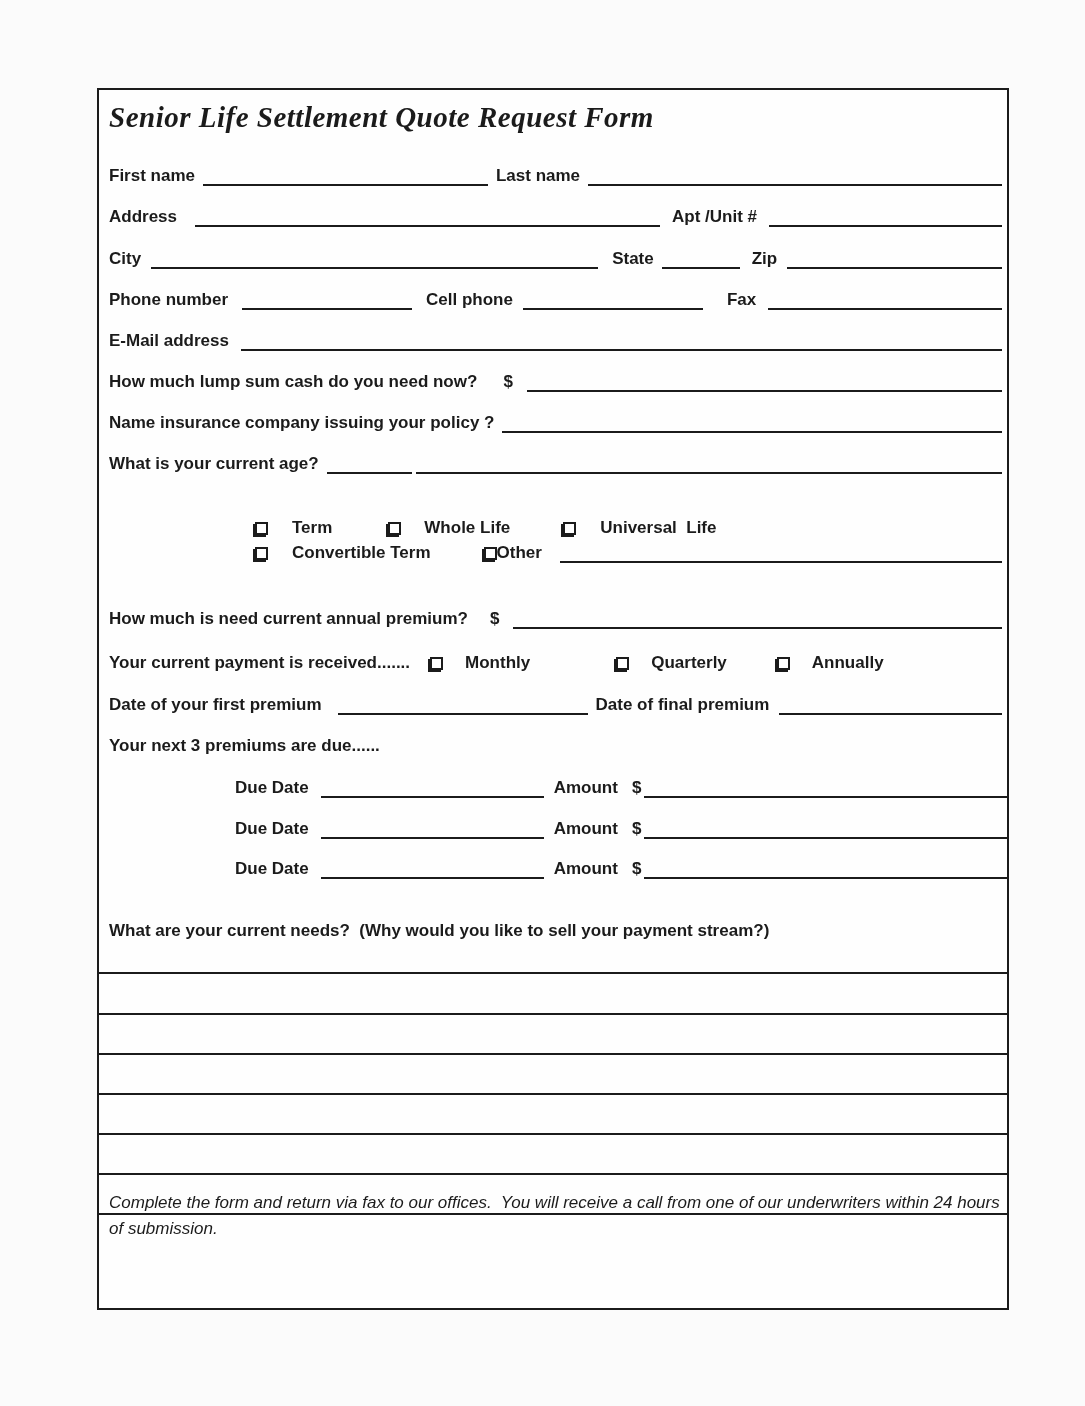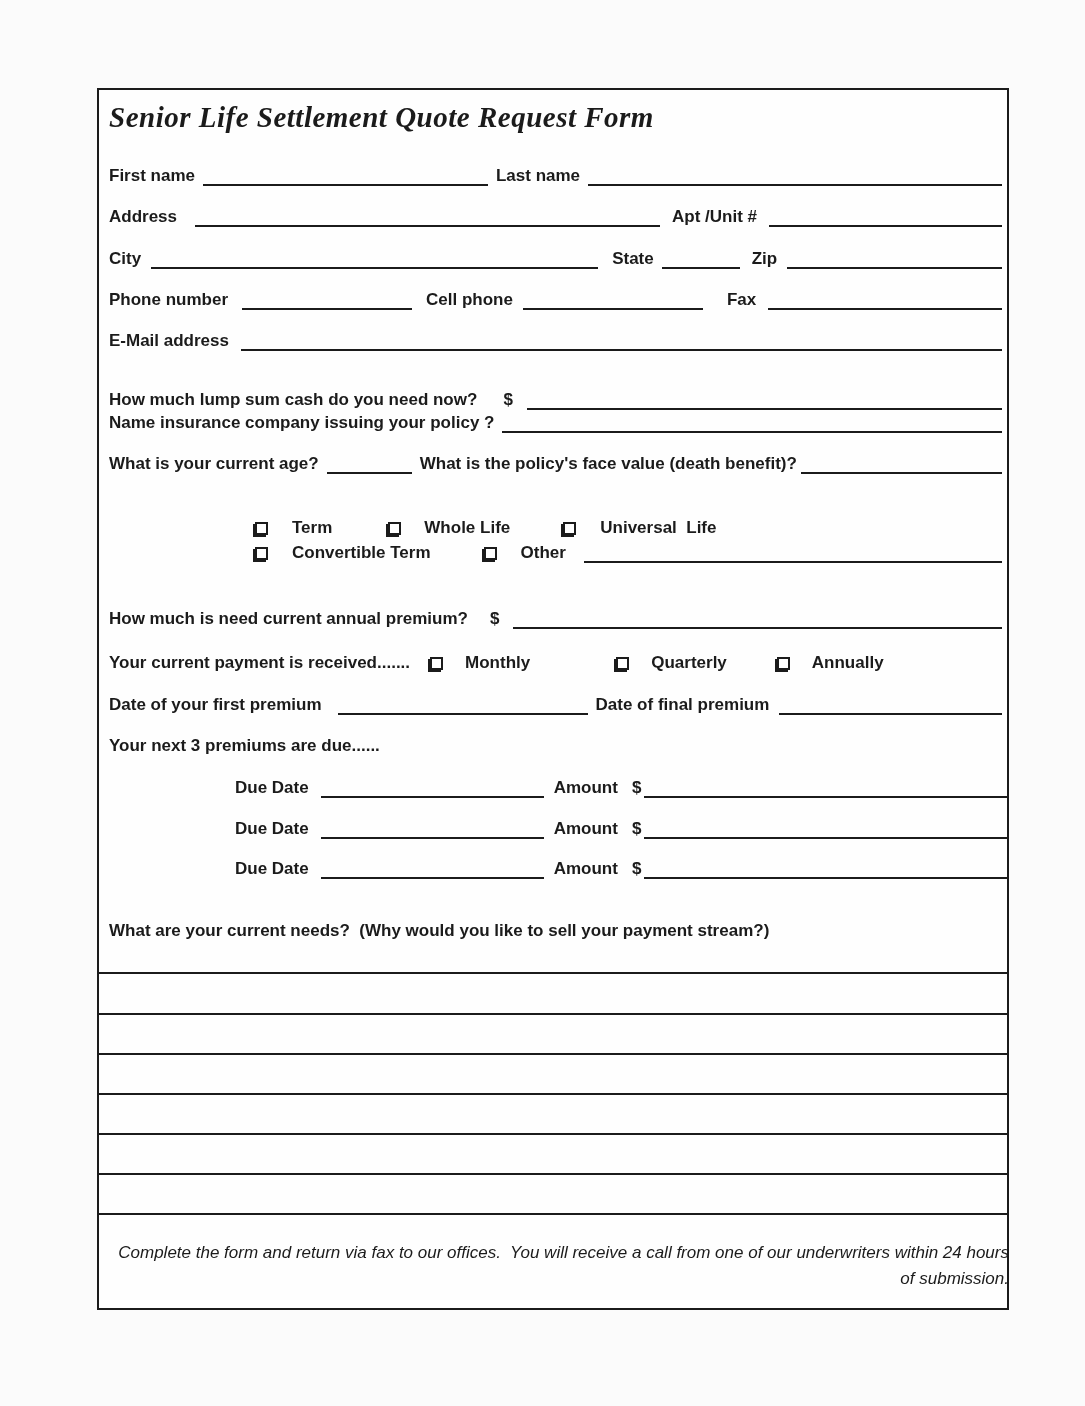--- a/index.html
+++ b/index.html
@@ -29,24 +29,23 @@
 
   .cb {
     display:inline-block; width:13px; height:13px; flex:0 0 13px;
     border:2px solid #1b1b1b; background:#fff;
     box-shadow:-2px 2px 0 #1b1b1b; margin-bottom:3px;
   }
 
   .rule { position:absolute; left:0; right:0; border-top:2px solid #1b1b1b; }
 
   .footer-note {
-    position:absolute; left:10px; top:1150px; width:900px;
+    position:absolute; left:10px; top:1100px; width:900px;
     font:italic 17px/26px "Liberation Sans", sans-serif; font-weight:normal;
     white-space:pre-wrap;
-    text-align:right;
   }
 </style>
 </head>
 <body>
 
 <div class="form-box">
 
   <div class="form-title">Senior Life Settlement Quote Request Form</div>
 
   <div class="row" style="top:75px;">
@@ -79,53 +78,52 @@
 
   <div class="row" style="top:199px;">
     <span class="lb">Phone number</span>
     <span class="ln" style="width:170px;margin-left:14px;"></span>
     <span class="lb" style="margin-left:14px;">Cell phone</span>
     <span class="ln" style="width:180px;margin-left:10px;"></span>
     <span class="lb" style="margin-left:24px;">Fax</span>
     <span class="ln grow" style="margin-left:12px;"></span>
   </div>
 
-  <div class="row" style="top:281px;margin-top:18px;">
+  <div class="row" style="top:281px;">
     <span class="lb">How much lump sum cash do you need now?</span>
     <span class="lb" style="margin-left:26px;">$</span>
     <span class="ln grow" style="margin-left:14px;"></span>
   </div>
 
   <div class="row" style="top:322px;">
     <span class="lb">Name insurance company issuing your policy ?</span>
     <span class="ln grow" style="margin-left:8px;"></span>
   </div>
 
   <div class="row" style="top:363px;">
     <span class="lb">What is your current age?</span>
     <span class="ln" style="width:85px;margin-left:8px;"></span>
-    <span class="lb" style="margin-left:8px;">What is the policy's face value (death benefit)?</span>
     <span class="ln grow" style="margin-left:4px;"></span>
   </div>
 
 
   <div class="row" style="top:427px;padding-left:146px;">
     <span class="cb"></span>
     <span class="lb" style="margin-left:24px;">Term</span>
     <span class="cb" style="margin-left:56px;"></span>
     <span class="lb" style="margin-left:23px;">Whole Life</span>
     <span class="cb" style="margin-left:53px;"></span>
     <span class="lb" style="margin-left:24px;">Universal  Life</span>
   </div>
 
   <div class="row" style="top:452px;padding-left:146px;">
     <span class="cb"></span>
     <span class="lb" style="margin-left:24px;">Convertible Term</span>
     <span class="cb" style="margin-left:53px;"></span>
-    <span class="lb" style="margin-left:24px;">Other</span>
+    <span class="lb" style="">Other</span>
     <span class="ln grow" style="margin-left:18px;"></span>
   </div>
 
   <div class="row" style="top:518px;">
     <span class="lb">How much is need current annual premium?</span>
     <span class="lb" style="margin-left:22px;">$</span>
     <span class="ln grow" style="margin-left:14px;"></span>
   </div>
 
   <div class="row" style="top:562px;text-align:center;">

